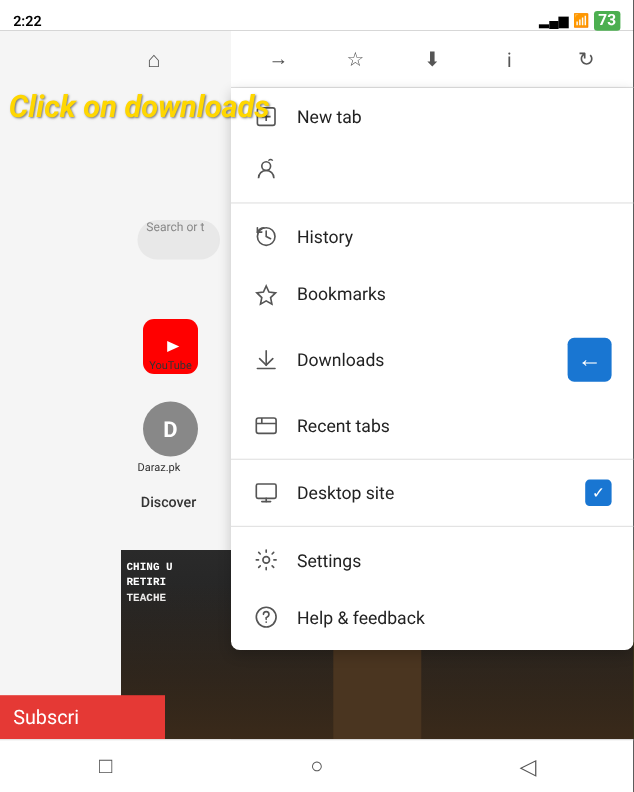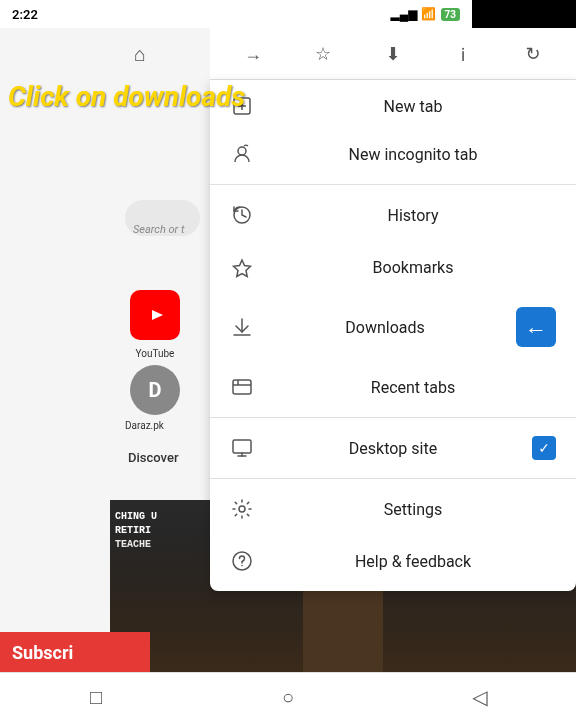--- a/index.html
+++ b/index.html
@@ -10,45 +10,45 @@
       font-family: 'Roboto', Arial, sans-serif;
       overflow: hidden;
       position: relative;
     }
 
     
     .status-bar {
       position: absolute;
       top: 0;
       left: 0;
-      width: 472px;
+      width: 576px;
       height: 28px;
       background: #fff;
       display: flex;
-      align-items: center;
+      align-items: flex-end;
       justify-content: space-between;
       padding: 0 12px;
       z-index: 100;
     }
     .status-time {
       font-size: 13px;
       font-weight: 600;
       color: #000;
     }
     .status-icons {
       display: flex;
       align-items: center;
       gap: 4px;
       font-size: 12px;
       color: #000;
     }
     .battery-box {
       background: #4CAF50;
       color: #fff;
-      font-size: 10px;
+      font-size: 14px;
       padding: 1px 4px;
       border-radius: 3px;
       font-weight: bold;
     }
 
     
     .browser-toolbar {
       position: absolute;
       top: 28px;
       left: 210px;
@@ -115,45 +115,44 @@
     
     .search-bar {
       position: absolute;
       top: 200px;
       left: 125px;
       width: 75px;
       height: 36px;
       background: #e8e8e8;
       border-radius: 20px;
       display: flex;
-      align-items: flex-end;
+      align-items: flex-start;
       padding: 0 8px;
       font-size: 11px;
       color: #888;
       z-index: 51;
-      font-style: italic;
     }
 
     
     .youtube-icon {
       position: absolute;
       top: 290px;
       left: 130px;
       width: 50px;
       height: 50px;
       background: #FF0000;
       border-radius: 10px;
       display: flex;
       align-items: center;
       justify-content: center;
       z-index: 51;
     }
     .youtube-label {
       position: absolute;
-      top: 348px;
+      top: 327px;
       left: 130px;
       width: 50px;
       text-align: center;
       font-size: 10px;
       color: #333;
       z-index: 51;
     }
 
     
     .daraz-icon {
@@ -222,21 +221,21 @@
       height: 40px;
       background: #e53935;
       display: flex;
       align-items: center;
       padding: 0 12px;
       z-index: 200;
     }
     .subscribe-text {
       color: #fff;
       font-size: 18px;
-      font-weight: bold;
+      font-weight: normal;
     }
 
     
     .nav-bar {
       position: absolute;
       bottom: 0;
       left: 0;
       width: 576px;
       height: 48px;
       background: #fff;
@@ -261,21 +260,20 @@
     .dropdown-menu {
       position: absolute;
       top: 80px;
       left: 210px;
       right: 0;
       background: #fff;
       z-index: 150;
       border-radius: 0 0 8px 8px;
       box-shadow: 0 4px 12px rgba(0,0,0,0.2);
       padding: 4px 0;
-      text-align: center;
     }
     .menu-item {
       display: flex;
       align-items: center;
       padding: 14px 20px;
       cursor: pointer;
       gap: 16px;
       position: relative;
     }
     .menu-icon {
@@ -423,21 +421,20 @@
   </div>
 
   <div class="menu-item">
     <div class="menu-icon">
       <svg width="22" height="22" viewBox="0 0 22 22">
         <circle cx="11" cy="8" r="4" fill="none" stroke="#555" stroke-width="1.5"></circle>
         <path d="M4 19c0-4 3.1-7 7-7s7 3 7 7" fill="none" stroke="#555" stroke-width="1.5"></path>
         <path d="M13 3 Q15 1 17 3" fill="none" stroke="#555" stroke-width="1.2"></path>
       </svg>
     </div>
-    <span class="menu-label">New incognito tab</span>
   </div>
 
   <div class="menu-divider"></div>
 
   <div class="menu-item">
     <div class="menu-icon">
       <svg width="22" height="22" viewBox="0 0 22 22">
         <circle cx="11" cy="11" r="8" fill="none" stroke="#555" stroke-width="1.5"></circle>
         <polyline points="11,6 11,11 15,13" fill="none" stroke="#555" stroke-width="1.5" stroke-linecap="round"></polyline>
         <path d="M3 7 Q5 3 9 3" fill="none" stroke="#555" stroke-width="1.5" stroke-linecap="round"></path>

